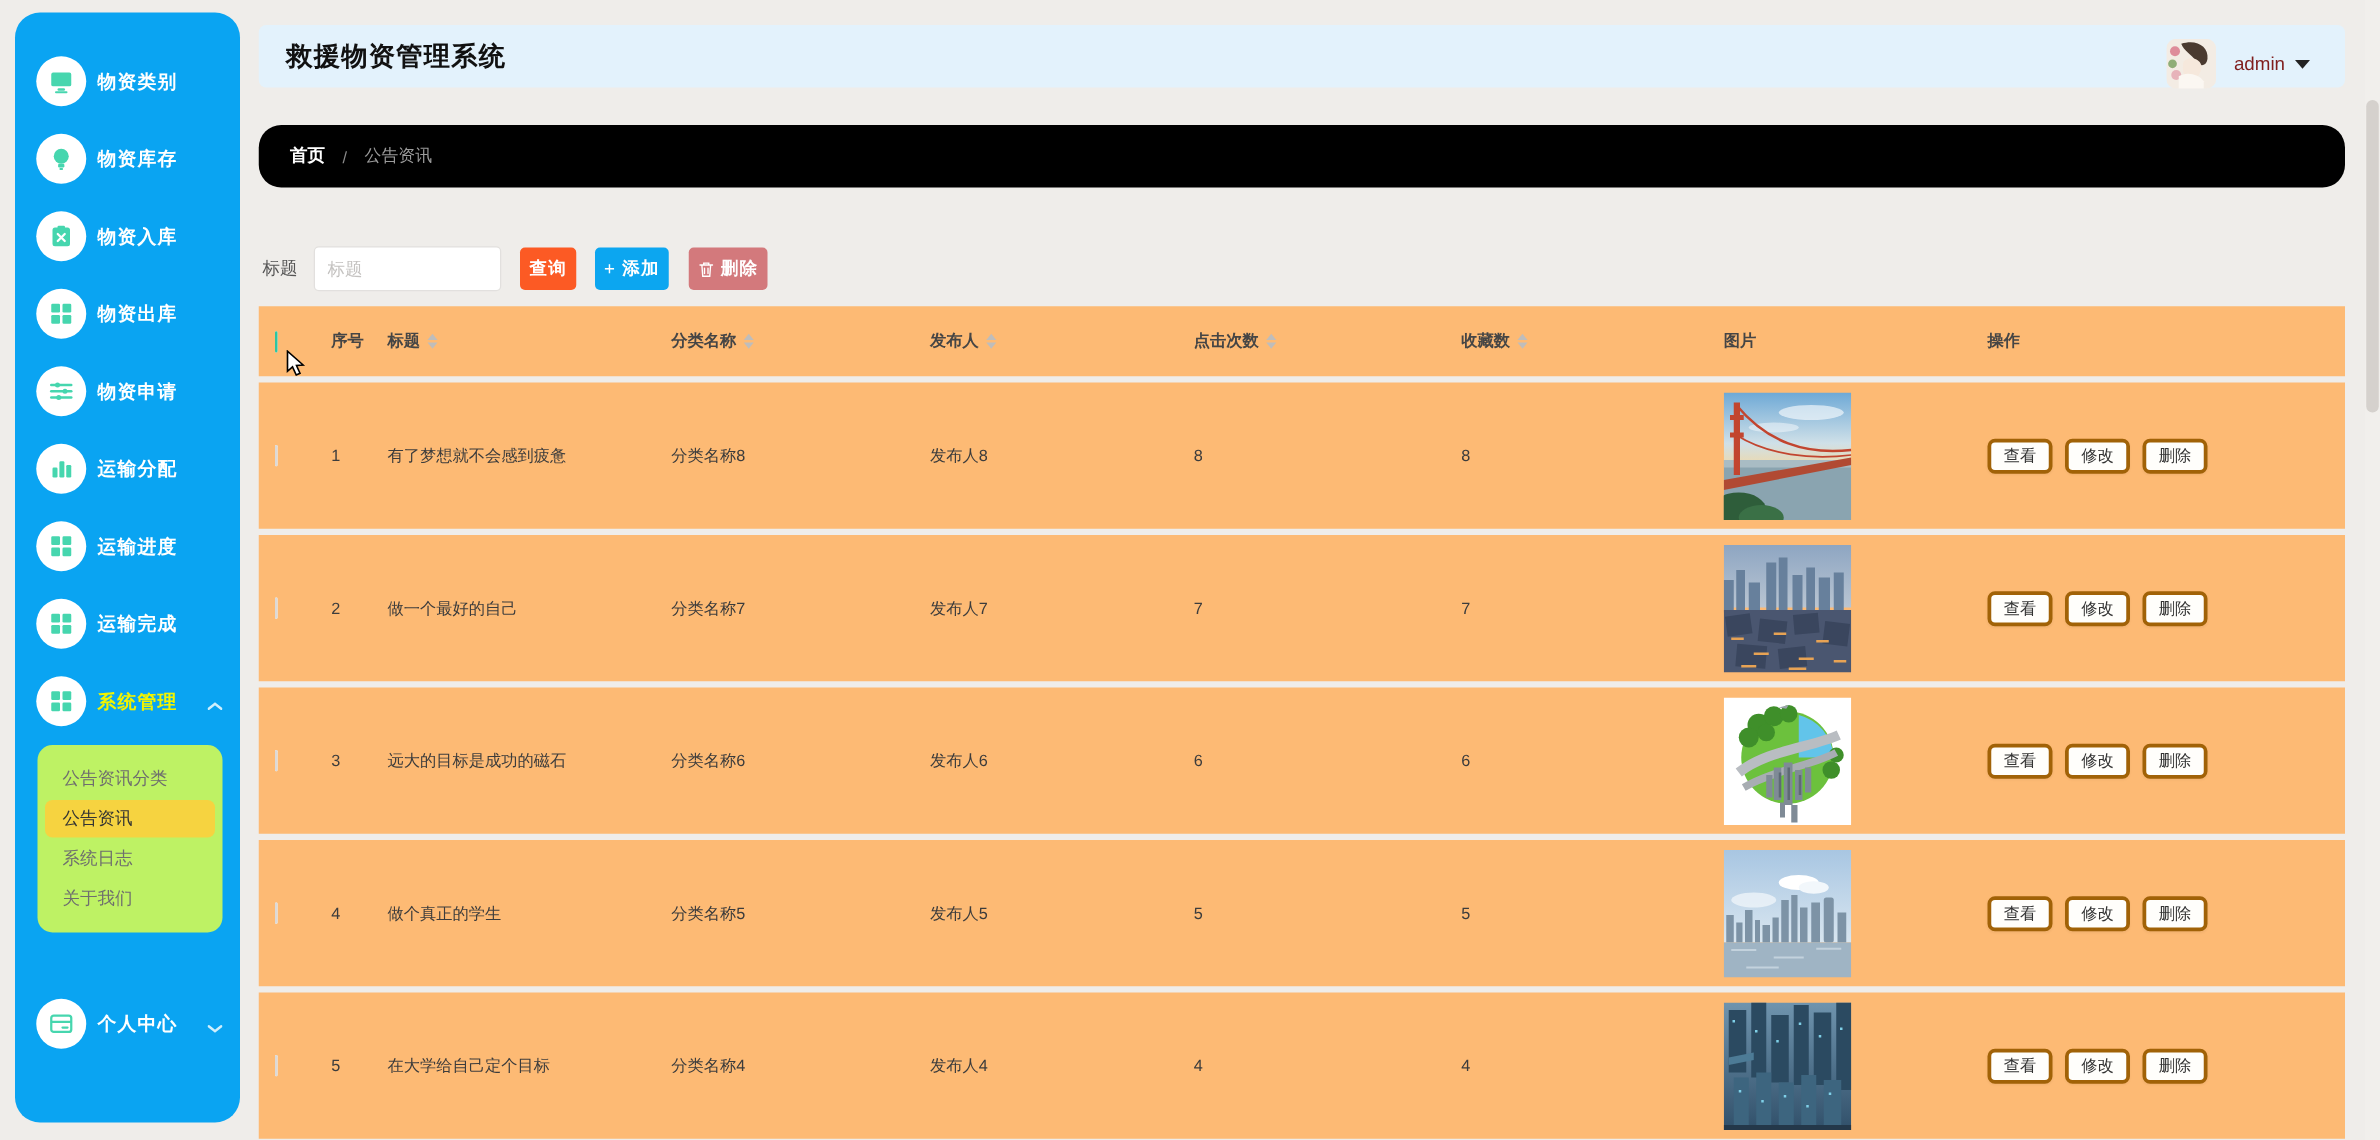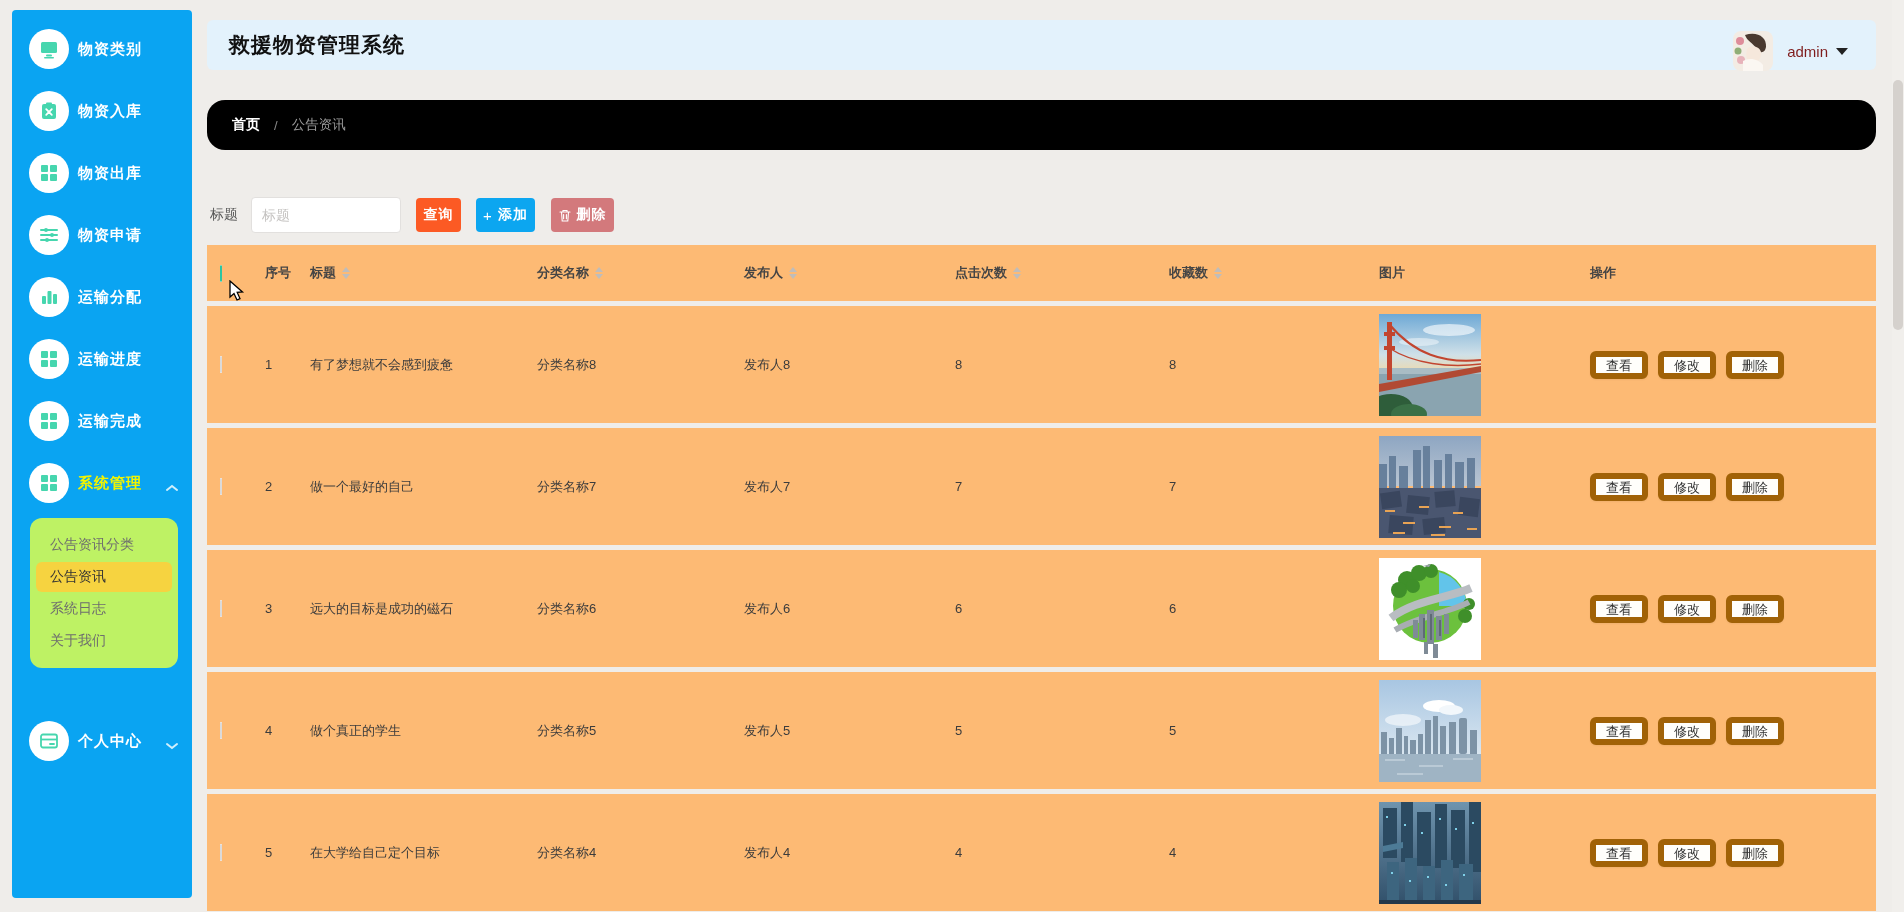--- a/index.html
+++ b/index.html
@@ -2,21 +2,21 @@
 <html><head>
 <meta charset="utf-8">
 <style>
   * { margin:0; padding:0; box-sizing:border-box; }
   html,body { width:1904px; height:912px; overflow:hidden; }
   body { font-family:"Liberation Sans","DejaVu Sans",sans-serif; background:#efedea; }
   #app { position:relative; width:1904px; height:912px; overflow:hidden; }
 
   
   .sidebar { position:absolute; left:12px; top:10px; width:180px; height:888px;
-             background:#0aa4f2; border-radius:4px; padding-top:8px; }
+             background:#0aa4f2; border-radius:20px; padding-top:24px; }
   .nav-item { height:62px; display:flex; align-items:center; padding-left:17px; cursor:pointer; position:relative; }
   .nav-icon-circle { width:40px; height:40px; border-radius:50%; background:#fff; flex:0 0 40px;
                      display:flex; align-items:center; justify-content:center; }
   .nav-icon-circle svg { display:block; }
   .nav-label { color:#fff; font-size:15px; font-weight:bold; margin-left:9px; letter-spacing:1px; }
   .nav-item.active .nav-label { color:#f2f400; }
   .nav-chevron { position:absolute; right:14px; top:50%; margin-top:-5px; }
   .submenu { background:#bef264; border-radius:12px; margin:4px 12px 0 18px; padding:10px 0; width:148px; }
   .submenu-item { font-size:14px; color:#6e6e6e; padding:6px 14px; margin:2px 6px; cursor:pointer; border-radius:6px; }
   .submenu-item.selected { background:#f6d340; color:#333; }
@@ -66,21 +66,21 @@
   .caret-up { width:0; height:0; border-left:4px solid transparent; border-right:4px solid transparent;
               border-bottom:5px solid #bfbdbb; }
   .caret-down { width:0; height:0; border-left:4px solid transparent; border-right:4px solid transparent;
                 border-top:5px solid #bfbdbb; margin-top:2px; }
   .cb { width:16px; height:16px; border-radius:3px; background:#fff; cursor:pointer; }
   .cb-head { border:1px solid #2dc5a2; }
   .cb-row { border:1px solid #dcdad8; width:15px; height:15px; }
   .thumb { width:102px; height:102px; border-radius:3px; overflow:hidden; }
   .thumb svg { display:block; }
   .ops { display:flex; gap:10px; }
-  .op-btn { height:28px; padding:0 10px; background:#fffefb; border:6px solid #a16207; border-radius:6px;
+  .op-btn { height:28px; padding:0 10px; background:#fffefb; border:3px solid #a16207; border-radius:6px;
             font-size:13px; color:#333; cursor:pointer; font-family:inherit;
             box-shadow:0 1px 2px rgba(0,0,0,0.05); }
 
   
   .scrollbar { position:absolute; right:0; top:0; width:12px; height:912px; background:#f1efec; }
   .scroll-thumb { position:absolute; left:1px; top:80px; width:10px; height:250px; background:#d5d1cd; border-radius:5px; }
 
   
   .cursor { position:absolute; left:228px; top:280px; z-index:50; pointer-events:none; }
 </style>
@@ -95,20 +95,30 @@
       <span class="nav-icon-circle">
         <svg width="22" height="22" viewBox="0 0 22 22">
             <rect x="3" y="4" width="16" height="11" rx="1.5" fill="#46d6ae"></rect>
             <rect x="8" y="16.5" width="6" height="2" rx="1" fill="#46d6ae"></rect>
             <rect x="6" y="19" width="10" height="1.6" rx="0.8" fill="#46d6ae"></rect>
           </svg>
       </span>
       <span class="nav-label">物资类别</span>
     </div>
 
+    <div class="nav-item">
+      <span class="nav-icon-circle">
+        <svg width="22" height="22" viewBox="0 0 22 22">
+            <circle cx="11" cy="9" r="6" fill="#46d6ae"></circle>
+            <rect x="8.5" y="15" width="5" height="3" rx="1" fill="#46d6ae"></rect>
+            <rect x="9.5" y="18.4" width="3" height="1.6" rx="0.8" fill="#46d6ae"></rect>
+          </svg>
+      </span>
+      <span class="nav-label">物资库存</span>
+    </div>
 
     <div class="nav-item">
       <span class="nav-icon-circle">
         <svg width="22" height="22" viewBox="0 0 22 22">
             <rect x="4" y="4" width="14" height="15" rx="2" fill="#46d6ae"></rect>
             <rect x="8" y="2.5" width="6" height="3" rx="1" fill="#46d6ae"></rect>
             <path d="M8.2 9.2 L13.8 14.8 M13.8 9.2 L8.2 14.8" stroke="#fff" stroke-width="1.8" stroke-linecap="round"></path>
           </svg>
       </span>
       <span class="nav-label">物资入库</span>

